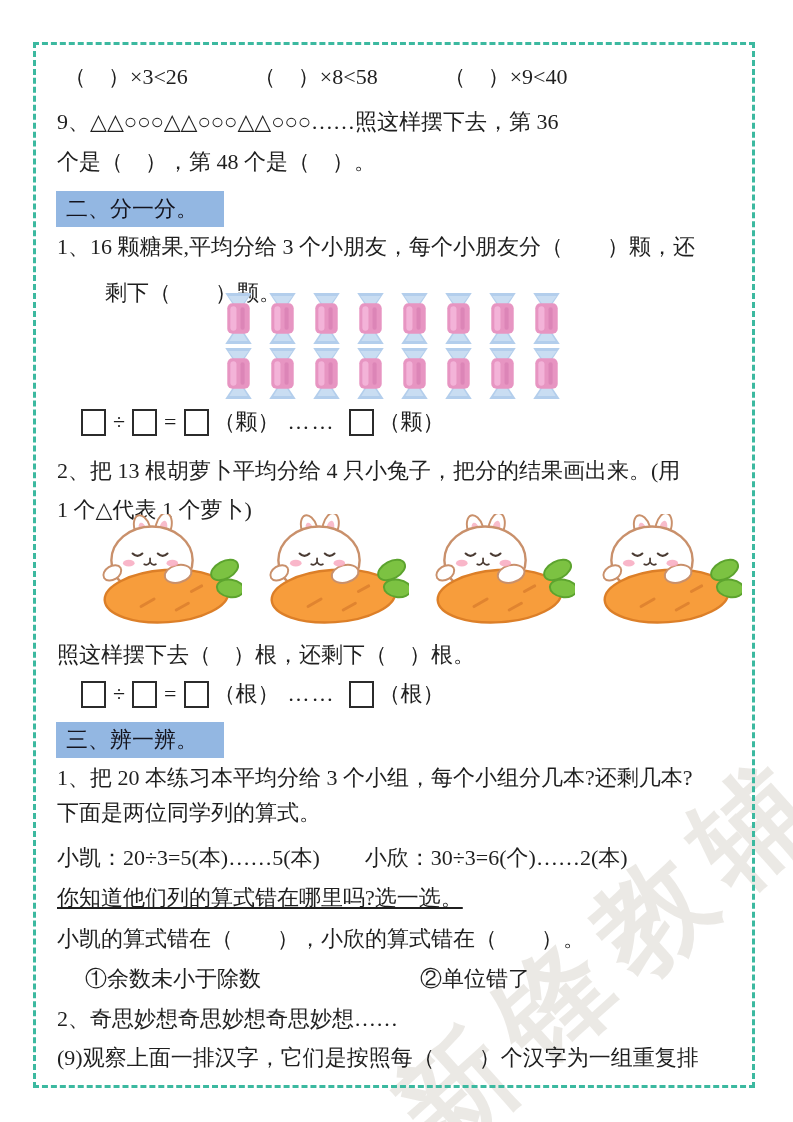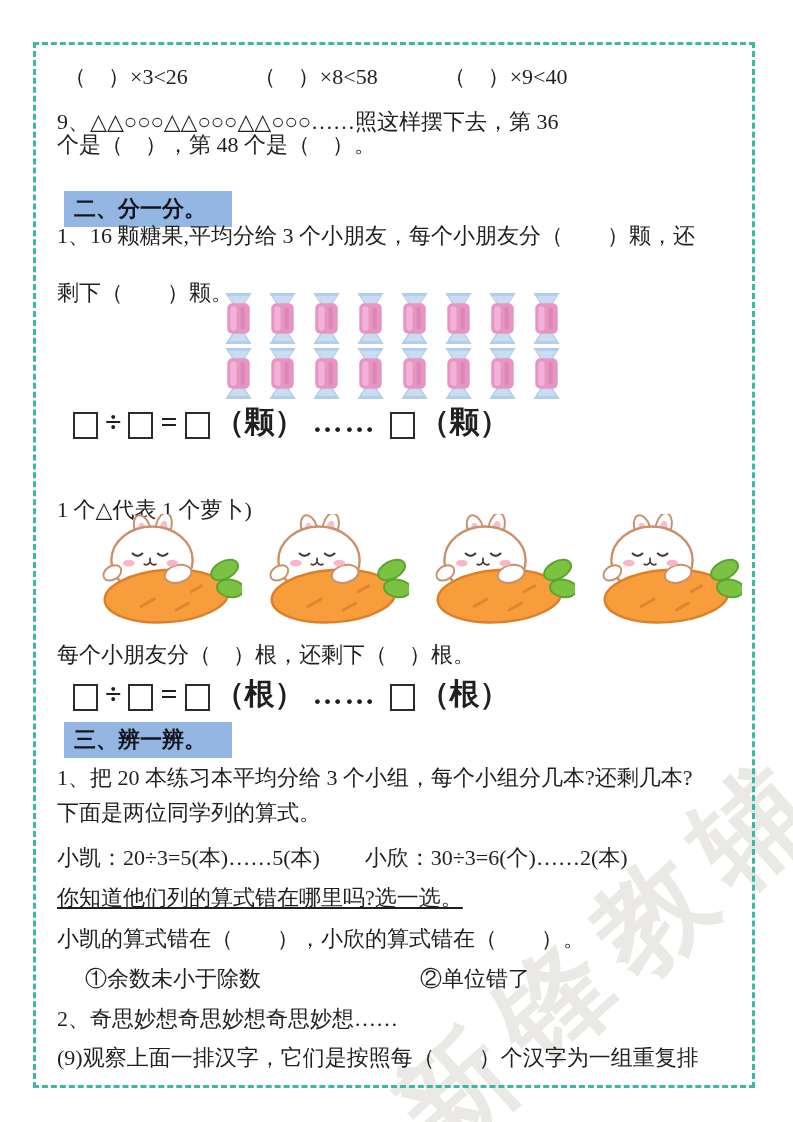--- a/index.html
+++ b/index.html
@@ -17,33 +17,33 @@
     transform:rotate(-42deg);transform-origin:left center;
     font-size:112px;font-weight:bold;letter-spacing:20px;white-space:nowrap;
     color:#b9b2a4;opacity:0.28;font-family:"Liberation Serif","DejaVu Serif",serif;
   }
   .content{position:absolute;inset:0;z-index:1;}
   .line{
     position:absolute;left:57px;font-size:22px;line-height:30px;white-space:nowrap;
   }
   .ineq-row{display:flex;gap:66px;}
   .sec-header{
-    position:absolute;left:64px;background:#93B7E2;color:#14141e;
-    font-weight:bold;font-size:22px;line-height:26px;padding:5px 26px 5px 10px;
+    position:absolute;left:56px;background:#93B7E2;color:#14141e;
+    font-weight:normal;font-size:22px;line-height:26px;padding:5px 26px 5px 10px;
   }
   .candy-grid{
     position:absolute;left:218px;top:292px;
     display:grid;grid-template-columns:repeat(8,44px);grid-auto-rows:55px;
   }
   .candy{width:41px;height:53px;}
   .bunny-row{
     position:absolute;left:92px;top:514px;width:650px;
     display:flex;justify-content:space-between;
   }
-  .equation{position:absolute;left:68px;font-size:30px;line-height:34px;white-space:nowrap;font-weight:bold;}
+  .equation{position:absolute;left:76px;font-size:22px;line-height:34px;white-space:nowrap;}
   .box{
     display:inline-block;width:25px;height:27px;border:2px solid #2b2b2b;
     vertical-align:-7px;margin:0 5px;background:#fff;box-sizing:border-box;
   }
   .op{margin:0 2px;}
   .dots{margin:0 8px;letter-spacing:2px;}
   .opt-first{display:inline-block;width:335px;margin-left:28px;}
 </style>
 </head>
 <body>
@@ -55,25 +55,25 @@
   <div class="frame"></div>
 
   <div class="content">
 
     <div class="line ineq-row" style="top:62px;left:64px;">
       <span>（　）×3&lt;26</span>
       <span>（　）×8&lt;58</span>
       <span>（　）×9&lt;40</span>
     </div>
     <div class="line" style="top:107px;">9、△△○○○△△○○○△△○○○……照这样摆下去，第 36</div>
-    <div class="line" style="top:130px;">个是（　），第 48 个是（　）。</div>
+    <div class="line" style="top:147px;">个是（　），第 48 个是（　）。</div>
 
     <div class="sec-header" style="top:191px;">二、分一分。</div>
-    <div class="line" style="top:221px;">1、16 颗糖果,平均分给 3 个小朋友，每个小朋友分（　　）颗，还</div>
-    <div class="line" style="top:278px;">剩下（　　）颗。</div>
+    <div class="line" style="top:232px;">1、16 颗糖果,平均分给 3 个小朋友，每个小朋友分（　　）颗，还</div>
+    <div class="line" style="top:278px;margin-left:48px;">剩下（　　）颗。</div>
 
     <div class="candy-grid">
   <svg class="candy" viewBox="0 0 40 52" xmlns="http://www.w3.org/2000/svg">
     <polygon points="7,1 33,1 25,13 15,13" fill="#B3CEEC"></polygon>
     <polygon points="10,4 30,4 24,12 16,12" fill="#C9DDF2"></polygon>
     <polygon points="15,39 25,39 33,51 7,51" fill="#B3CEEC"></polygon>
     <polygon points="16,40 24,40 29,48 11,48" fill="#C9DDF2"></polygon>
     <rect x="9" y="11" width="22" height="30" rx="5" fill="#E795C2"></rect>
     <rect x="12" y="14" width="6" height="24" rx="3" fill="#F4B6DA" opacity="0.9"></rect>
     <rect x="22" y="15" width="4" height="22" rx="2" fill="#D77FB2" opacity="0.7"></rect>
@@ -227,20 +227,21 @@
     <rect x="9" y="11" width="22" height="30" rx="5" fill="#E795C2"></rect>
     <rect x="12" y="14" width="6" height="24" rx="3" fill="#F4B6DA" opacity="0.9"></rect>
     <rect x="22" y="15" width="4" height="22" rx="2" fill="#D77FB2" opacity="0.7"></rect>
   </svg>
 </div>
 
     <div class="equation" style="top:405px;">
       <span class="box"></span><span class="op">÷</span><span class="box"></span><span class="op">=</span><span class="box"></span><span>（颗）</span><span class="dots">……</span><span class="box"></span><span>（颗）</span>
     </div>
 
+    <div class="line" style="top:456px;">2、把 13 根胡萝卜平均分给 4 只小兔子，把分的结果画出来。(用</div>
     <div class="line" style="top:495px;">1 个△代表 1 个萝卜)</div>
 
     <div class="bunny-row">
   <svg width="150" height="110" viewBox="0 0 155 112" xmlns="http://www.w3.org/2000/svg">
     <ellipse cx="52" cy="14" rx="8" ry="14" fill="#ffffff" stroke="#C9906B" stroke-width="2" transform="rotate(-18 52 14)"></ellipse>
     <ellipse cx="52" cy="16" rx="4" ry="8" fill="#F8BCCB" transform="rotate(-18 52 14)"></ellipse>
     <ellipse cx="74" cy="12" rx="8" ry="14" fill="#ffffff" stroke="#C9906B" stroke-width="2" transform="rotate(14 74 12)"></ellipse>
     <ellipse cx="74" cy="14" rx="4" ry="8" fill="#F8BCCB" transform="rotate(14 74 12)"></ellipse>
     <ellipse cx="62" cy="47" rx="42" ry="35" fill="#ffffff" stroke="#C9906B" stroke-width="2.5"></ellipse>
     <ellipse cx="21" cy="60" rx="10" ry="7" fill="#ffffff" stroke="#C9906B" stroke-width="2" transform="rotate(-32 21 60)"></ellipse>
@@ -315,21 +316,21 @@
     <ellipse cx="143" cy="76" rx="14" ry="9" fill="#7CC242" stroke="#5CA32E" stroke-width="2" transform="rotate(8 143 76)"></ellipse>
     <ellipse cx="89" cy="61" rx="14" ry="9" fill="#ffffff" stroke="#C9906B" stroke-width="2" transform="rotate(-14 89 61)"></ellipse>
     <path d="M42 40 q5 5 10 0" stroke="#4A3B33" stroke-width="2.2" fill="none" stroke-linecap="round"></path>
     <path d="M68 40 q5 5 10 0" stroke="#4A3B33" stroke-width="2.2" fill="none" stroke-linecap="round"></path>
     <ellipse cx="38" cy="50" rx="6" ry="3.5" fill="#F8A9BF" opacity="0.85"></ellipse>
     <ellipse cx="83" cy="50" rx="6" ry="3.5" fill="#F8A9BF" opacity="0.85"></ellipse>
     <path d="M60 45 l0 4 M60 49 q-3 4 -6 2 M60 49 q3 4 6 2" stroke="#4A3B33" stroke-width="1.8" fill="none" stroke-linecap="round"></path>
   </svg>
 </div>
 
-    <div class="line" style="top:640px;">每个小朋友分（　）根，还剩下（　）根。</div>
+    <div class="line" style="top:640px;">照这样摆下去（　）根，还剩下（　）根。</div>
 
     <div class="equation" style="top:677px;">
       <span class="box"></span><span class="op">÷</span><span class="box"></span><span class="op">=</span><span class="box"></span><span>（根）</span><span class="dots">……</span><span class="box"></span><span>（根）</span>
     </div>
 
     <div class="sec-header" style="top:722px;">三、辨一辨。</div>
     <div class="line" style="top:763px;">1、把 20 本练习本平均分给 3 个小组，每个小组分几本?还剩几本?</div>
     <div class="line" style="top:798px;">下面是两位同学列的算式。</div>
     <div class="line" style="top:843px;">
       <span>小凯：20÷3=5(本)……5(本)</span>

